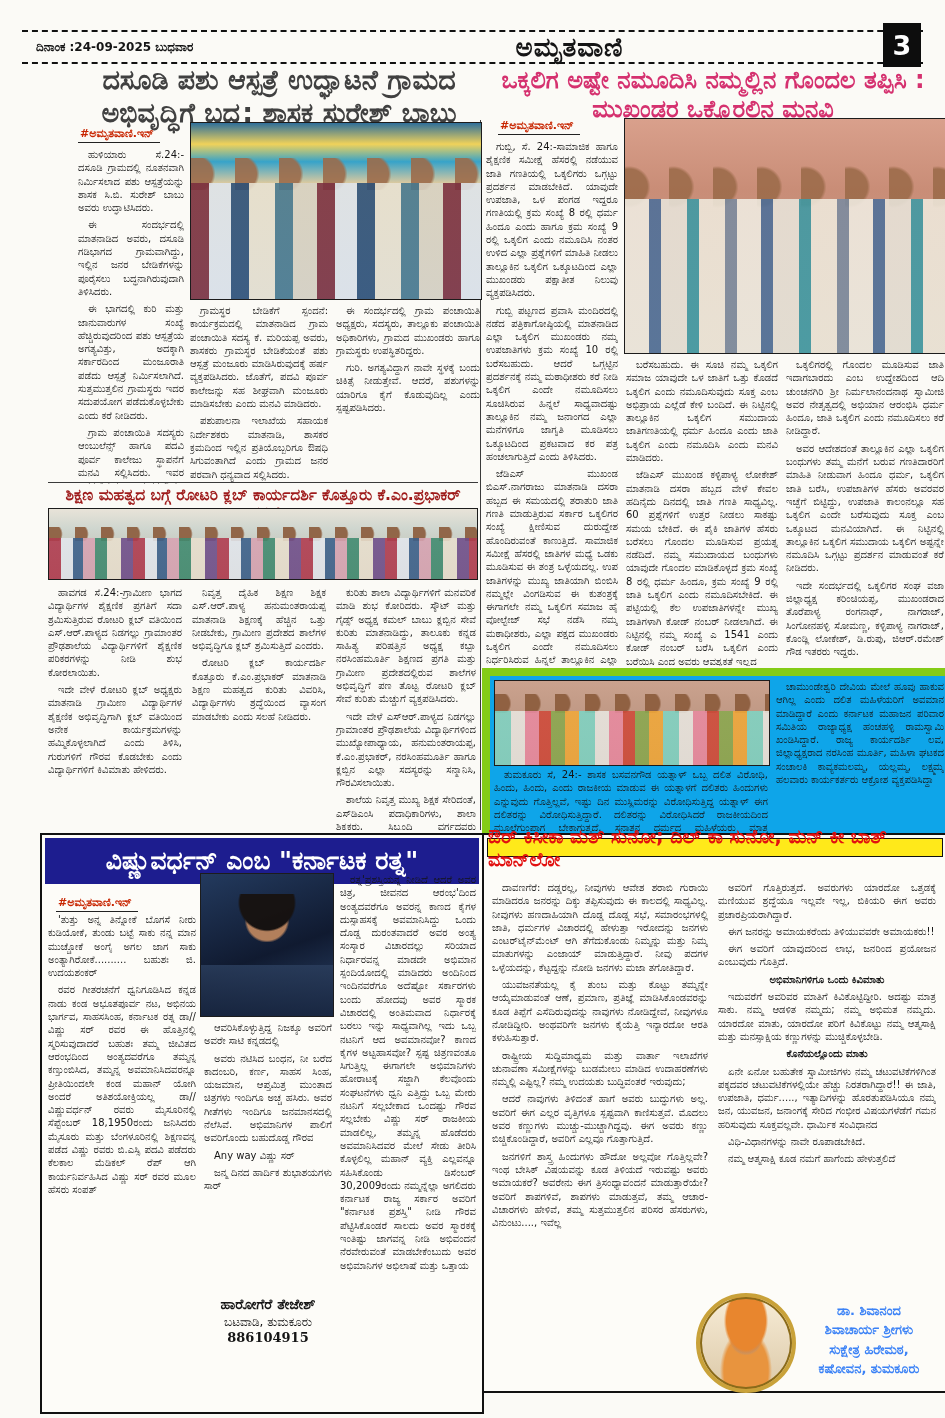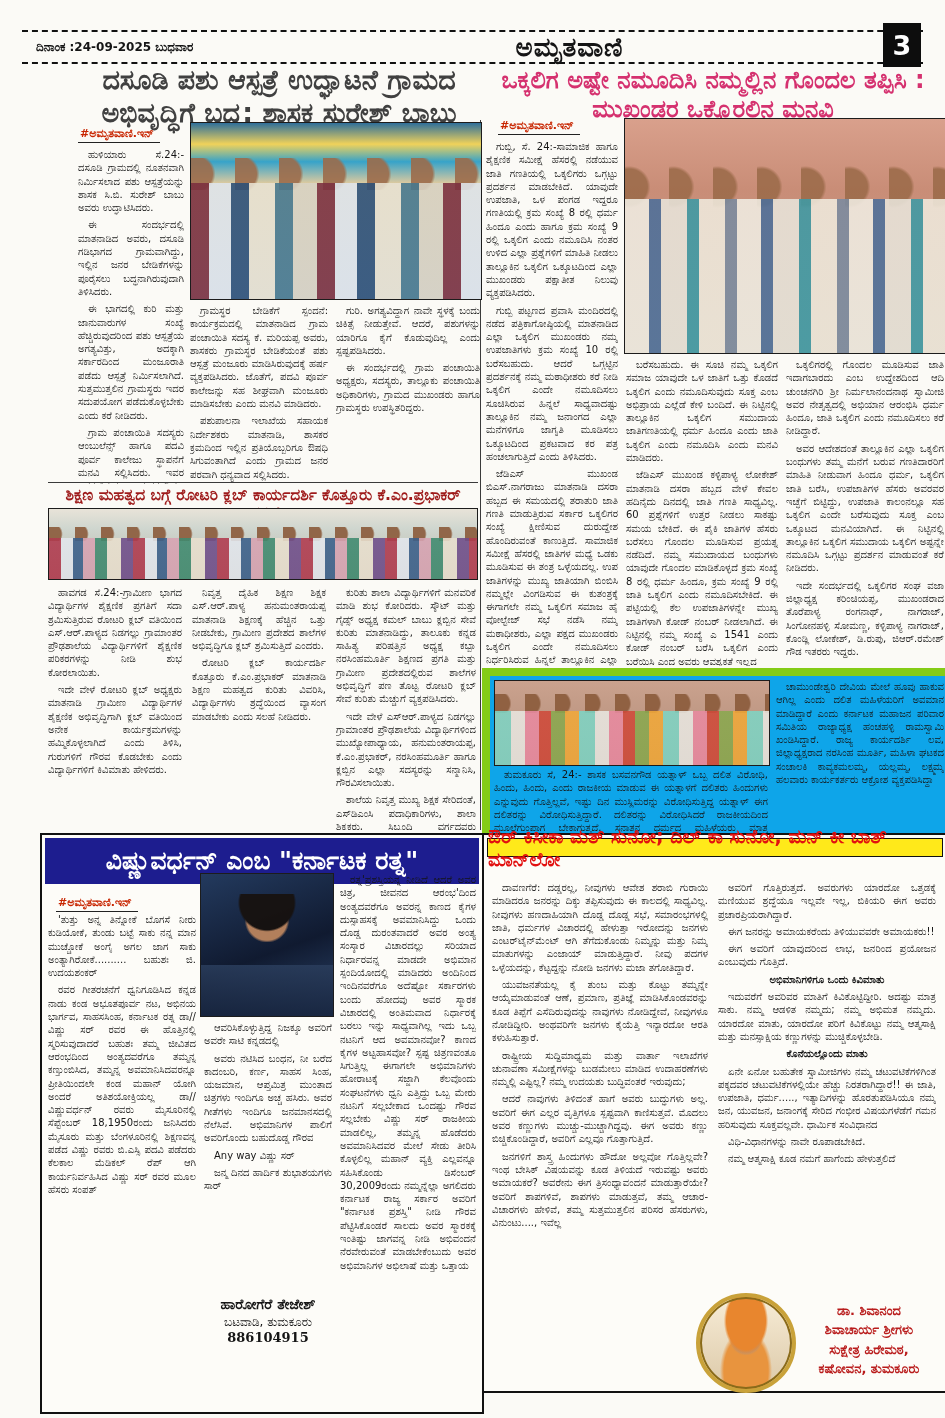--- a/index.html
+++ b/index.html
@@ -60,21 +60,21 @@
   
   .yellowbar{position:absolute;left:3px;right:3px;top:3px;height:19px;background:#ffe91a;
              border:1.5px solid #111;box-sizing:border-box;color:#e21010;display:flex;align-items:center;
              justify-content:center;font-size:19px;font-weight:bold;}
   .subhead{font-weight:bold;text-align:center;text-indent:0 !important;}
   .saint{position:absolute;border-radius:50%;border:4px solid #c9a23a;box-shadow:0 0 0 2px #8a6b1a inset;
      background:radial-gradient(ellipse at 50% 26%, #e8862e 30%, transparent 34%),
                 radial-gradient(circle at 50% 46%, #c9915f 20%, transparent 24%),
                 radial-gradient(ellipse at 50% 80%, #e8943e 34%, transparent 40%),
                 linear-gradient(180deg,#f7ecd6,#dcc9a8);}
-  .saint-name{position:absolute;color:#b91c1c;font-weight:bold;text-align:center;}
+  .saint-name{position:absolute;color:#3b82f6;font-weight:bold;text-align:center;}
   .saint-name p{margin:0 0 3px 0;font-size:13px;line-height:1.25;}
 </style>
 </head>
 <body>
 
 <div class="page">
 
   <div class="header">
     <div class="hdr-date">ದಿನಾಂಕ :24-09-2025 ಬುಧವಾರ</div>
     <div class="hdr-mast">ಅಮೃತವಾಣಿ</div>
@@ -94,22 +94,22 @@
         <p>ಹುಳಿಯಾರು ಸೆ.24:- ದಸೂಡಿ ಗ್ರಾಮದಲ್ಲಿ ನೂತನವಾಗಿ ನಿರ್ಮಿಸಲಾದ ಪಶು ಆಸ್ಪತ್ರೆಯನ್ನು ಶಾಸಕ ಸಿ.ಬಿ. ಸುರೇಶ್ ಬಾಬು ಅವರು ಉದ್ಘಾಟಿಸಿದರು.</p>
         <p>ಈ ಸಂದರ್ಭದಲ್ಲಿ ಮಾತನಾಡಿದ ಅವರು, ದಸೂಡಿ ಗಡಿಭಾಗದ ಗ್ರಾಮವಾಗಿದ್ದು, ಇಲ್ಲಿನ ಜನರ ಬೇಡಿಕೆಗಳನ್ನು ಪೂರೈಸಲು ಬದ್ಧನಾಗಿರುವುದಾಗಿ ತಿಳಿಸಿದರು.</p>
         <p>ಈ ಭಾಗದಲ್ಲಿ ಕುರಿ ಮತ್ತು ಜಾನುವಾರುಗಳ ಸಂಖ್ಯೆ ಹೆಚ್ಚಿರುವುದರಿಂದ ಪಶು ಆಸ್ಪತ್ರೆಯ ಅಗತ್ಯವಿತ್ತು, ಅದಕ್ಕಾಗಿ ಸರ್ಕಾರದಿಂದ ಮಂಜೂರಾತಿ ಪಡೆದು ಆಸ್ಪತ್ರೆ ನಿರ್ಮಿಸಲಾಗಿದೆ. ಸುತ್ತಮುತ್ತಲಿನ ಗ್ರಾಮಸ್ಥರು ಇದರ ಸದುಪಯೋಗ ಪಡೆದುಕೊಳ್ಳಬೇಕು ಎಂದು ಕರೆ ನೀಡಿದರು.</p>
         <p>ಗ್ರಾಮ ಪಂಚಾಯಿತಿ ಸದಸ್ಯರು ಆಂಬುಲೆನ್ಸ್ ಹಾಗೂ ಪದವಿ ಪೂರ್ವ ಕಾಲೇಜು ಸ್ಥಾಪನೆಗೆ ಮನವಿ ಸಲ್ಲಿಸಿದರು. ಇವರ ಅಗತ್ಯತೆಯನ್ನು ಮನಗಂಡಿದ್ದು, ಸಂಬಂಧಪಟ್ಟ ಅಧಿಕಾರಿಗಳೊಂದಿಗೆ ಚರ್ಚಿಸಿ ಈ ಸೌಲಭ್ಯಗಳನ್ನು ಒದಗಿಸಲು ಪ್ರಯತ್ನಿಸುವುದಾಗಿ ಭರವಸೆ ನೀಡಿದರು. ಅಲ್ಲದೆ, ಬಗರ್ ಹುಕುಂ ಸಾಗುವಳಿ ಸಮಸ್ಯೆಗಳನ್ನು ಆದಷ್ಟು ಬೇಗ ಬಗೆಹರಿಸುವುದಾಗಿ ತಿಳಿಸಿದರು.</p>
       </div>
     <div class="col" style="left:112px;top:182px;width:138px;height:180px;">
         <p>ಗ್ರಾಮಸ್ಥರ ಬೇಡಿಕೆಗೆ ಸ್ಪಂದನೆ: ಕಾರ್ಯಕ್ರಮದಲ್ಲಿ ಮಾತನಾಡಿದ ಗ್ರಾಮ ಪಂಚಾಯಿತಿ ಸದಸ್ಯ ಕೆ. ಮರಿಯಪ್ಪ ಅವರು, ಶಾಸಕರು ಗ್ರಾಮಸ್ಥರ ಬೇಡಿಕೆಯಂತೆ ಪಶು ಆಸ್ಪತ್ರೆ ಮಂಜೂರು ಮಾಡಿಸಿರುವುದಕ್ಕೆ ಹರ್ಷ ವ್ಯಕ್ತಪಡಿಸಿದರು. ಜೊತೆಗೆ, ಪದವಿ ಪೂರ್ವ ಕಾಲೇಜನ್ನು ಸಹ ಶೀಘ್ರವಾಗಿ ಮಂಜೂರು ಮಾಡಿಸಬೇಕು ಎಂದು ಮನವಿ ಮಾಡಿದರು.</p>
         <p>ಪಶುಪಾಲನಾ ಇಲಾಖೆಯ ಸಹಾಯಕ ನಿರ್ದೇಶಕರು ಮಾತನಾಡಿ, ಶಾಸಕರ ಕ್ರಮದಿಂದ ಇಲ್ಲಿನ ಪ್ರತಿಯೊಬ್ಬರಿಗೂ ಔಷಧಿ ಸಿಗುವಂತಾಗಿದೆ ಎಂದು ಗ್ರಾಮದ ಜನರ ಪರವಾಗಿ ಧನ್ಯವಾದ ಸಲ್ಲಿಸಿದರು.</p>
       </div>
     <div class="col" style="left:258px;top:182px;width:144px;height:180px;">
+        <p>ಈ ಸಂದರ್ಭದಲ್ಲಿ ಗ್ರಾಮ ಪಂಚಾಯಿತಿ ಅಧ್ಯಕ್ಷರು, ಸದಸ್ಯರು, ತಾಲ್ಲೂಕು ಪಂಚಾಯಿತಿ ಅಧಿಕಾರಿಗಳು, ಗ್ರಾಮದ ಮುಖಂಡರು ಹಾಗೂ ಗ್ರಾಮಸ್ಥರು ಉಪಸ್ಥಿತರಿದ್ದರು.</p>
         <p>ಗುರಿ. ಅಗತ್ಯವಿದ್ದಾಗ ನಾವೇ ಸ್ಥಳಕ್ಕೆ ಬಂದು ಚಿಕಿತ್ಸೆ ನೀಡುತ್ತೇವೆ. ಆದರೆ, ಪಶುಗಳನ್ನು ಯಾರಿಗೂ ಕೈಗೆ ಕೊಡುವುದಿಲ್ಲ ಎಂದು ಸ್ಪಷ್ಟಪಡಿಸಿದರು.</p>
-        <p>ಈ ಸಂದರ್ಭದಲ್ಲಿ ಗ್ರಾಮ ಪಂಚಾಯಿತಿ ಅಧ್ಯಕ್ಷರು, ಸದಸ್ಯರು, ತಾಲ್ಲೂಕು ಪಂಚಾಯಿತಿ ಅಧಿಕಾರಿಗಳು, ಗ್ರಾಮದ ಮುಖಂಡರು ಹಾಗೂ ಗ್ರಾಮಸ್ಥರು ಉಪಸ್ಥಿತರಿದ್ದರು.</p>
       </div>
   </div>
 
   <div class="sec" style="left:486px;top:114px;width:458px;height:552px;">
     <div style="text-align:left;padding-left:12px;">
       <span class="byline">#ಅಮೃತವಾಣಿ.ಇನ್</span>
     </div>
     <div class="photo ph-okk" style="left:138px;top:4px;width:320px;height:234px;"></div>
     <div class="col" style="left:0;top:26px;width:132px;height:526px;">
         <p>ಗುಬ್ಬಿ, ಸೆ. 24:-ಸಾಮಾಜಿಕ ಹಾಗೂ ಶೈಕ್ಷಣಿಕ ಸಮೀಕ್ಷೆ ಹೆಸರಲ್ಲಿ ನಡೆಯುವ ಜಾತಿ ಗಣತಿಯಲ್ಲಿ ಒಕ್ಕಲಿಗರು ಒಗ್ಗಟ್ಟು ಪ್ರದರ್ಶನ ಮಾಡಬೇಕಿದೆ. ಯಾವುದೇ ಉಪಜಾತಿ, ಒಳ ಪಂಗಡ ಇದ್ದರೂ ಗಣತಿಯಲ್ಲಿ ಕ್ರಮ ಸಂಖ್ಯೆ 8 ರಲ್ಲಿ ಧರ್ಮ ಹಿಂದೂ ಎಂದು ಹಾಗೂ ಕ್ರಮ ಸಂಖ್ಯೆ 9 ರಲ್ಲಿ ಒಕ್ಕಲಿಗ ಎಂದು ನಮೂದಿಸಿ ನಂತರ ಉಳಿದ ಎಲ್ಲಾ ಪ್ರಶ್ನೆಗಳಿಗೆ ಮಾಹಿತಿ ನೀಡಲು ತಾಲ್ಲೂಕಿನ ಒಕ್ಕಲಿಗ ಒಕ್ಕೂಟದಿಂದ ಎಲ್ಲಾ ಮುಖಂಡರು ಪಕ್ಷಾತೀತ ನಿಲುವು ವ್ಯಕ್ತಪಡಿಸಿದರು.</p>

